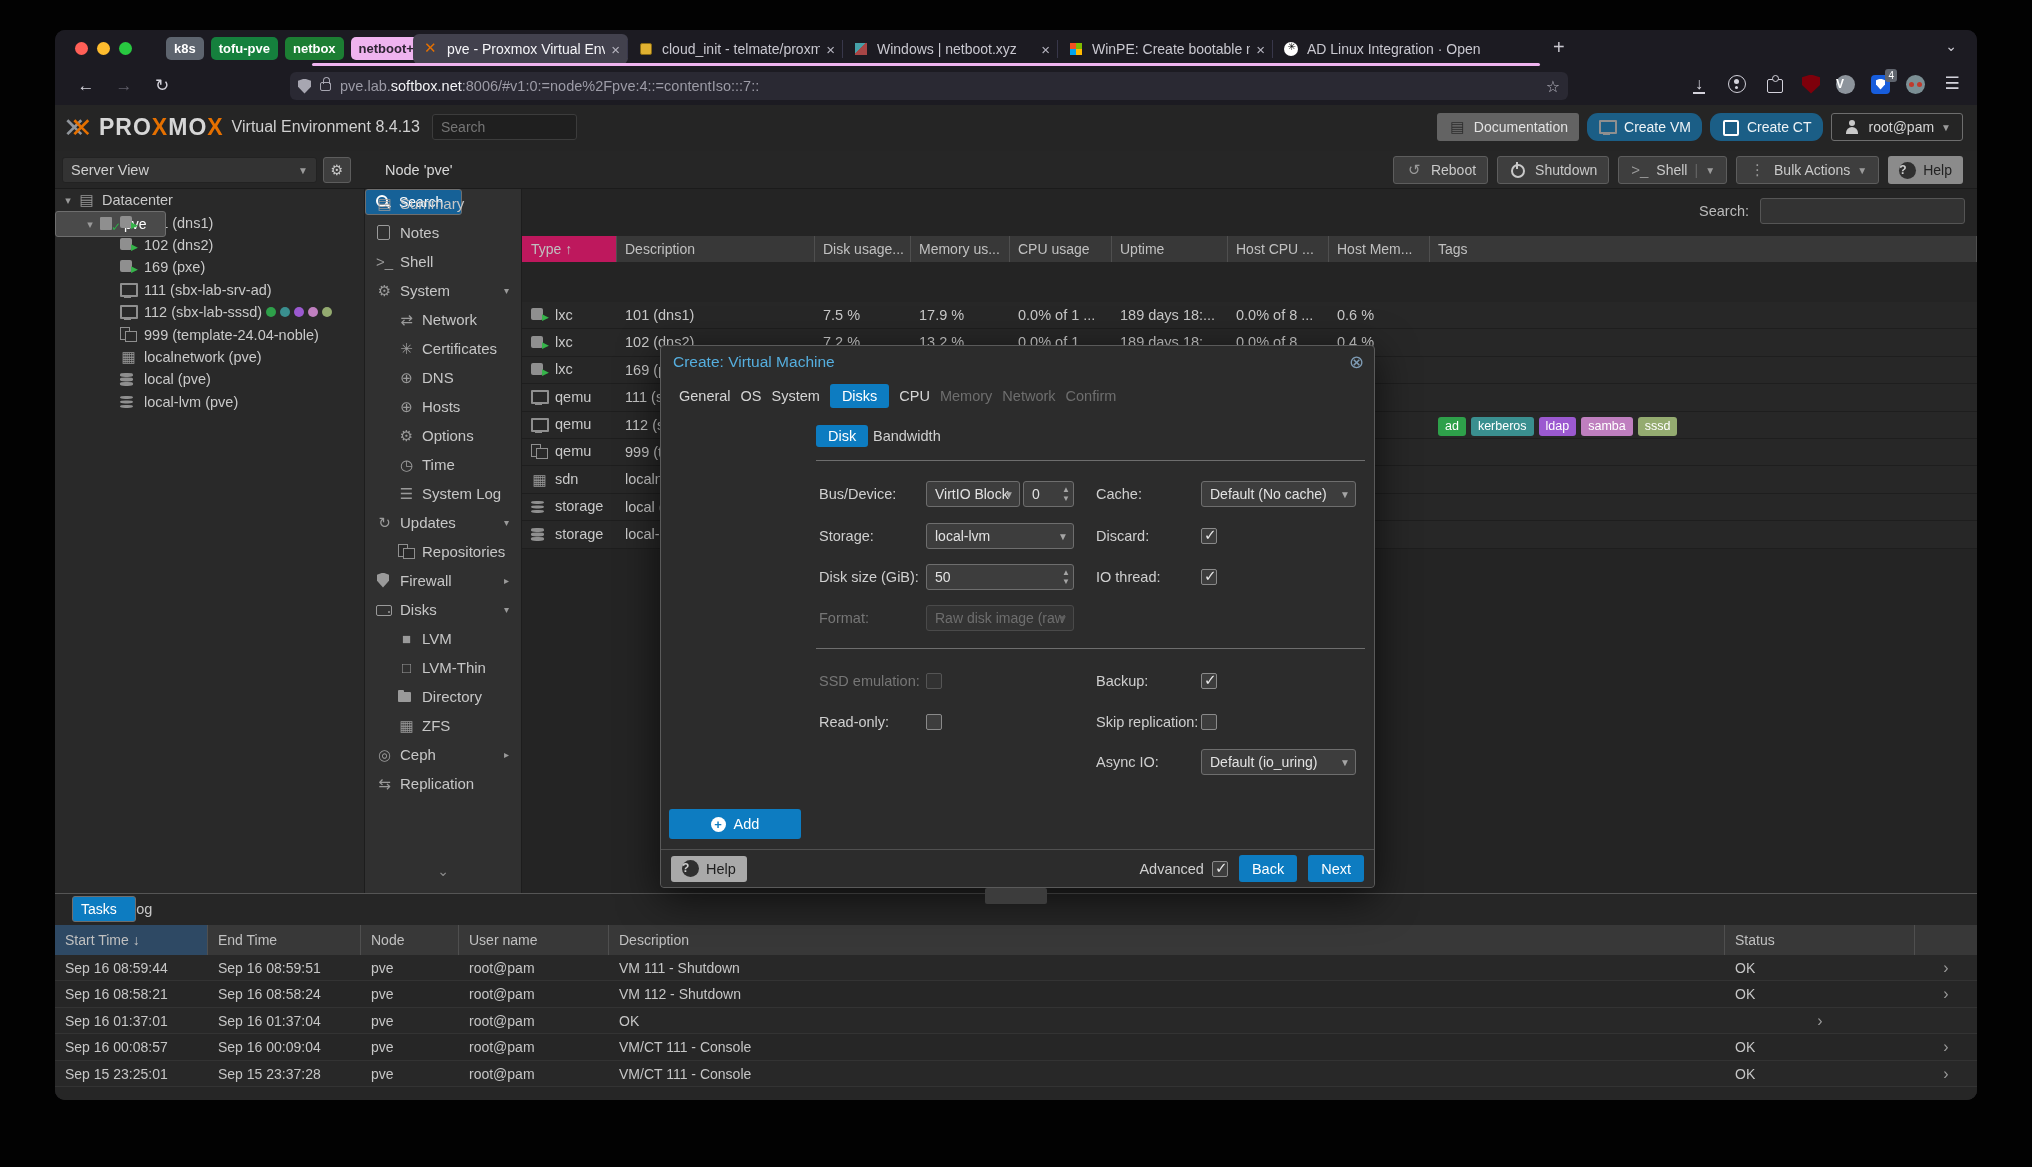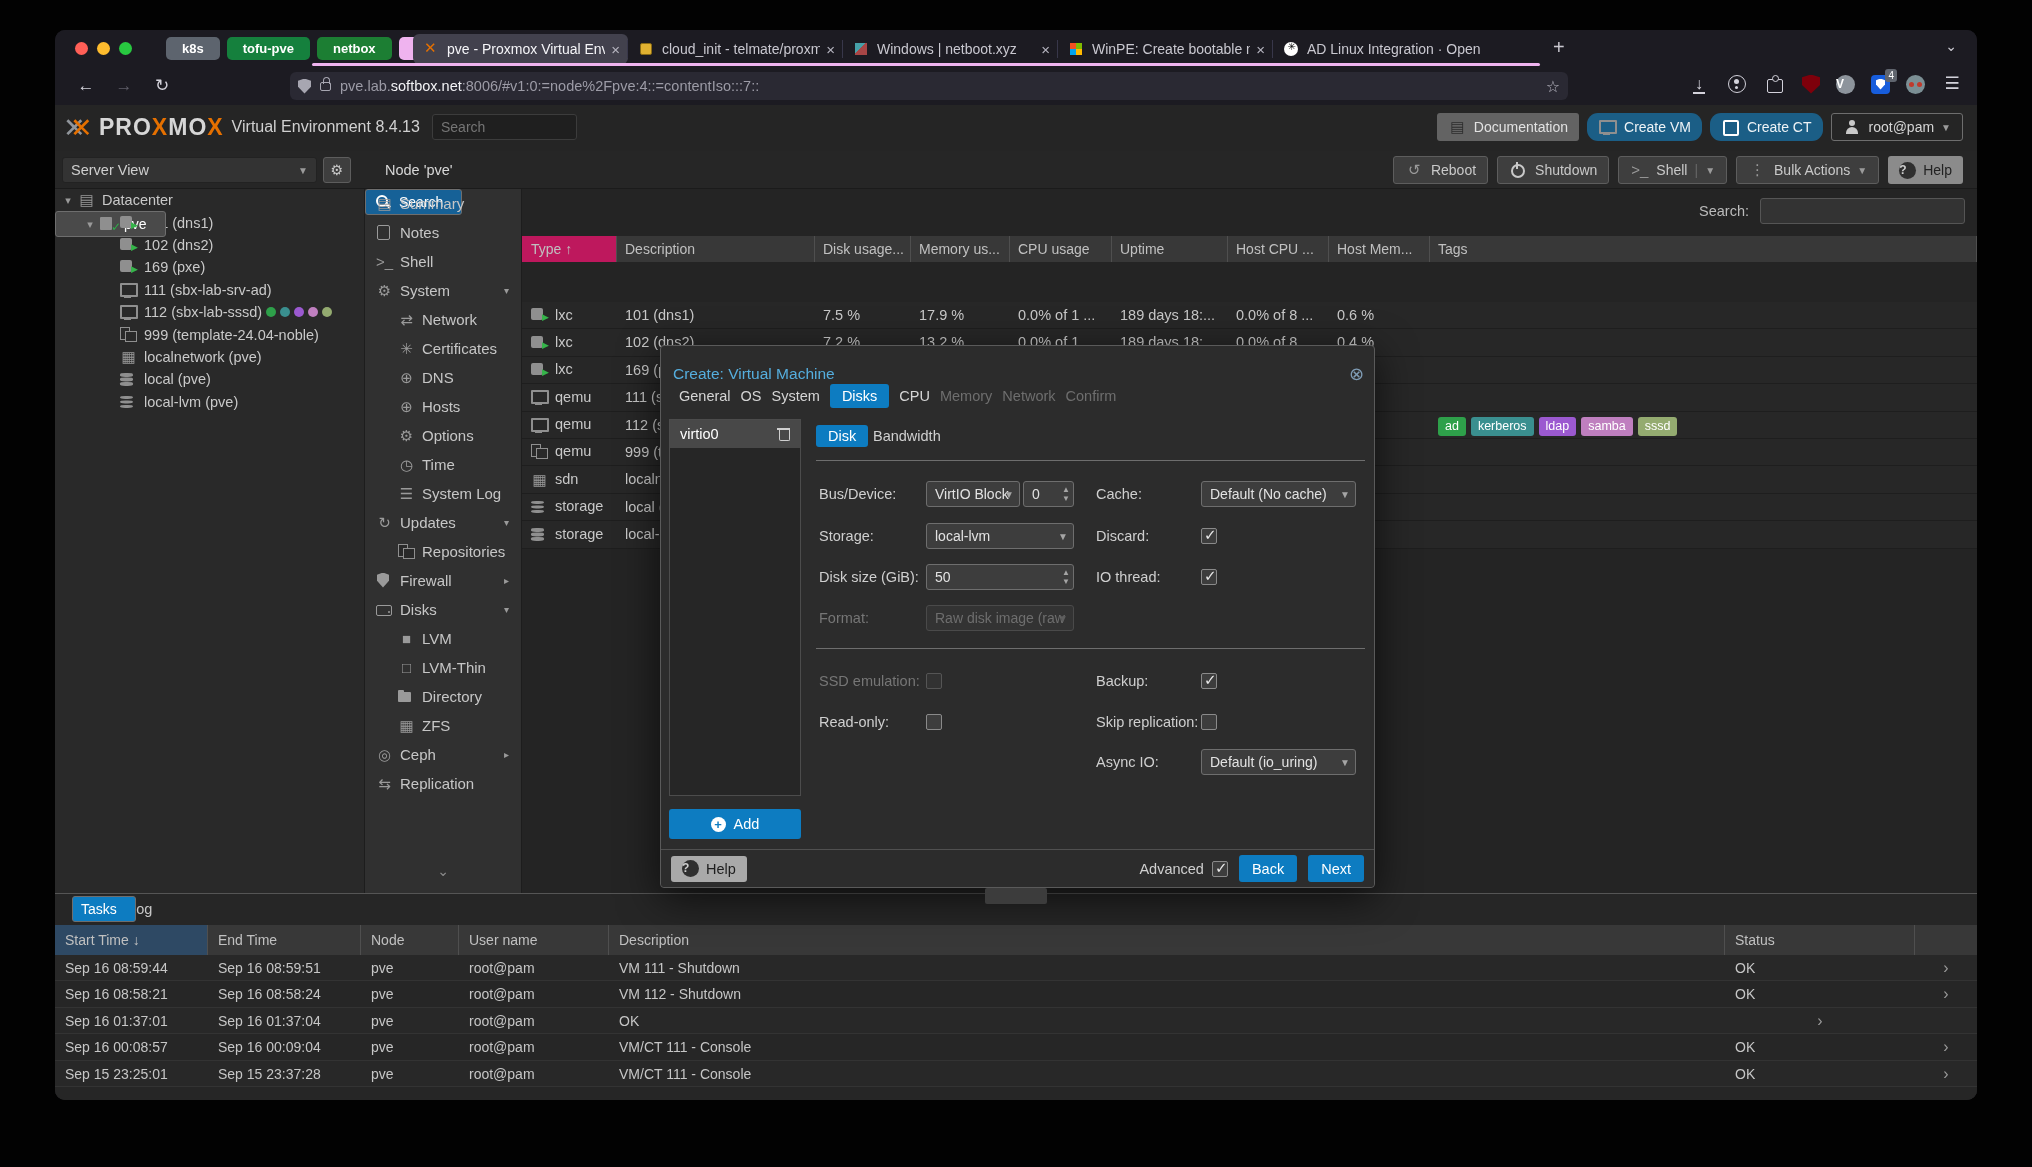--- a/index.html
+++ b/index.html
@@ -6,21 +6,21 @@
   html,body { width:2032px; height:1167px; background:#020202; overflow:hidden;
     font-family:"Liberation Sans","DejaVu Sans",sans-serif; }
   #window { position:absolute; left:55px; top:30px; width:1922px; height:1070px;
     border-radius:10px; overflow:hidden; background:#1c1b22; }
 
   
   .tabbar { position:absolute; left:0; top:0; width:100%; height:37px; background:#1c1b22; }
   .lights { position:absolute; left:20px; top:12px; display:flex; gap:9px; }
   .light { width:13px; height:13px; border-radius:50%; }
   .badges { position:absolute; left:111px; top:7px; display:flex; gap:7px; }
-  .badge { height:23px; line-height:23px; padding:0 16px; border-radius:5px; color:#fff;
+  .badge { height:23px; line-height:23px; padding:0 8px; border-radius:5px; color:#fff;
     font-size:13px; font-weight:bold; white-space:nowrap;text-align:center; }
   .tabs { position:absolute; left:358px; top:4px; right:120px; height:30px; display:flex; }
   .tab { width:215px; flex:none; display:flex; align-items:center; padding:0 8px 0 10px;
     border-radius:6px; color:#c9c8d0; font-size:14px; position:relative; }
   .tab + .tab::before { content:""; position:absolute; left:-1px; top:6px; bottom:6px; width:1px; background:#38374a; }
   .tab.active { background:#42414d; color:#f5f5f8; }
   .tab .ttl { flex:1; overflow:hidden; white-space:nowrap; }
   .tclose { color:#b6b5c0; font-size:15px; margin-left:6px; flex:none; }
   .newtab { position:absolute; left:1498px; top:6px; color:#c9c8d0; font-size:20px; }
   .alltabs { position:absolute; right:20px; top:8px; color:#c9c8d0; font-size:14px; }
@@ -171,21 +171,21 @@
   .thead2 .hc.sorted { background:#2e4964; }
   .tkbody { position:absolute; left:0; top:61px; width:100%; }
   .tkrow { height:26.4px; border-bottom:1px solid #333; }
   .tkrow:nth-child(odd) { background:#282828; }
   .tkrow .dc { padding:0 10px; line-height:26.4px; color:#c6c6c6; font-size:14px; overflow:hidden; white-space:nowrap; }
   .tkrow .chev { text-align:center; color:#9a9a9a; font-size:16px; line-height:26.4px; }
 
   
   .dialog { position:absolute; left:605px; top:315px; width:715px; height:543px; background:#2c2c2c;
     border:1px solid #5a5a5a; border-radius:4px; box-shadow:0 10px 40px rgba(0,0,0,.65); z-index:50; color:#cfcfcf; font-size:14.5px; }
-  .dlg-title { position:absolute; left:0; top:12px; width:100%; height:31px; }
+  .dlg-title { position:absolute; left:0; top:0; width:100%; height:31px; }
   .dlg-title .t { position:absolute; left:12px; top:7px; color:#55aede; font-size:15.5px; }
   .dlg-close { position:absolute; right:10px; top:5px; color:#7f9cb5; font-size:18px; }
   .dlg-tabs { position:absolute; left:18px; top:34px; height:31px; display:flex; gap:10px; align-items:center; }
   .dtab { color:#d5d5d5; }
   .dtab.active { background:#0d7cc1; color:#fff; padding:4px 12px; border-radius:3px; }
   .dtab.dis { color:#6e6e6e; }
   .dlg-left { position:absolute; left:8px; top:73px; width:132px; height:377px; background:#262626; border:1px solid #4c4c4c; }
   .disk-item { height:28px; background:#484848; color:#fff; display:flex; align-items:center; padding:0 6px 0 10px; }
   .disk-item .ic { margin-left:auto; margin-right:0; }
   .add-btn { position:absolute; left:8px; top:463px; width:132px; height:30px; background:#0d7cc1; color:#fff;
@@ -727,26 +727,20 @@
     <div class="dlg-tabs" id="dlgtabs">
         <span class="dtab">General</span>
         <span class="dtab">OS</span>
         <span class="dtab">System</span>
         <span class="dtab active">Disks</span>
         <span class="dtab">CPU</span>
         <span class="dtab dis">Memory</span>
         <span class="dtab dis">Network</span>
         <span class="dtab dis">Confirm</span>
       </div>
-    <div class="dlg-left">
-      <div class="disk-item">
-          <span>virtio0</span>
-          <span class="ic ic-trash"></span>
-        </div>
-    </div>
     <div class="add-btn">
         <span class="plus-circle">+</span>
         <span>Add</span>
       </div>
 
     <div class="dlg-right">
       <span class="subtab-disk">Disk</span>
       <span class="subtab-bw">Bandwidth</span>
       <div class="hr" style="top:41px"></div>
 

